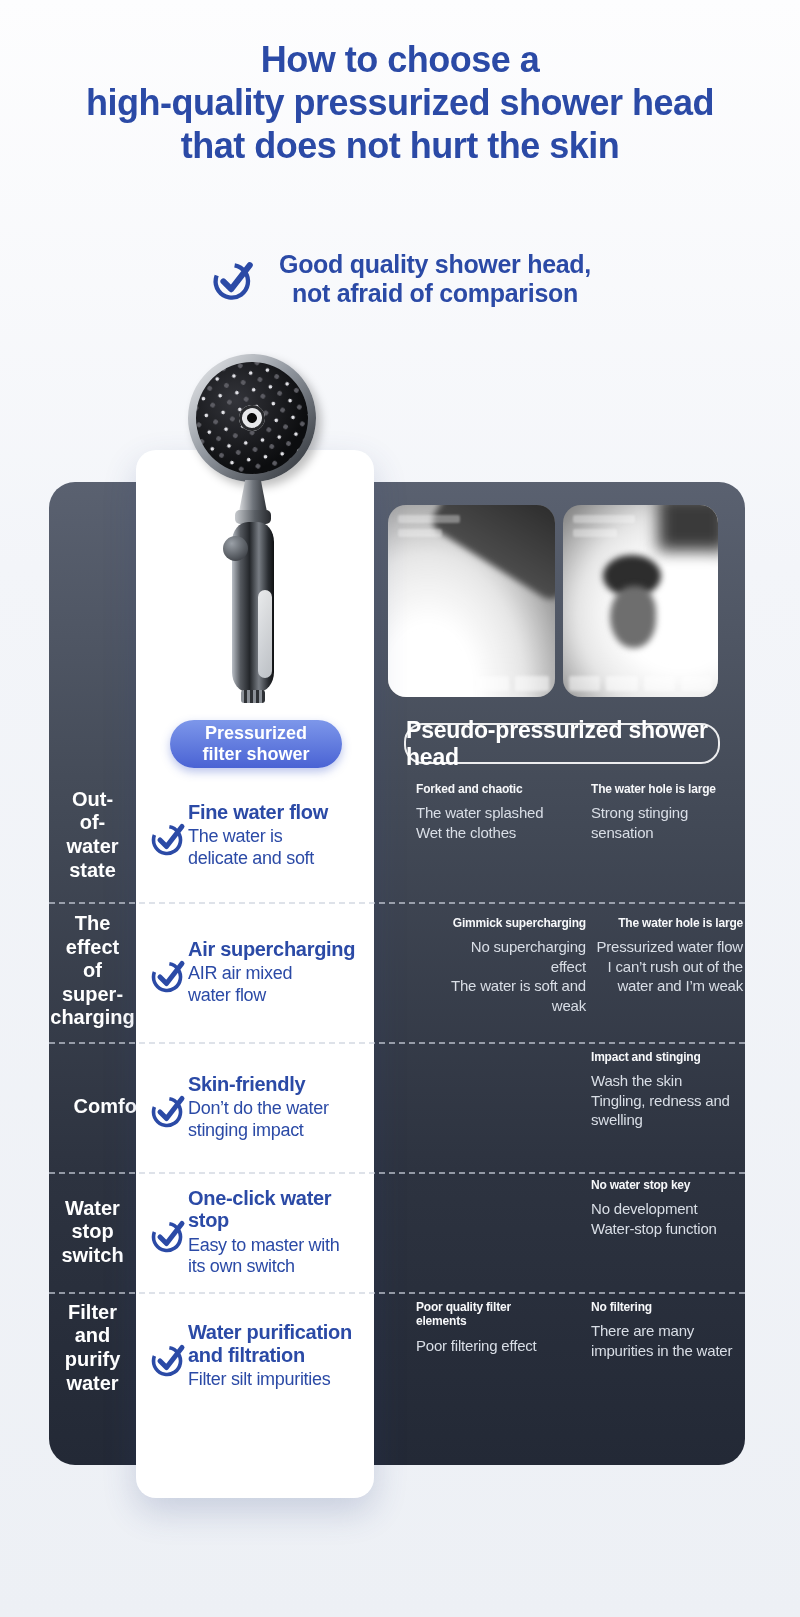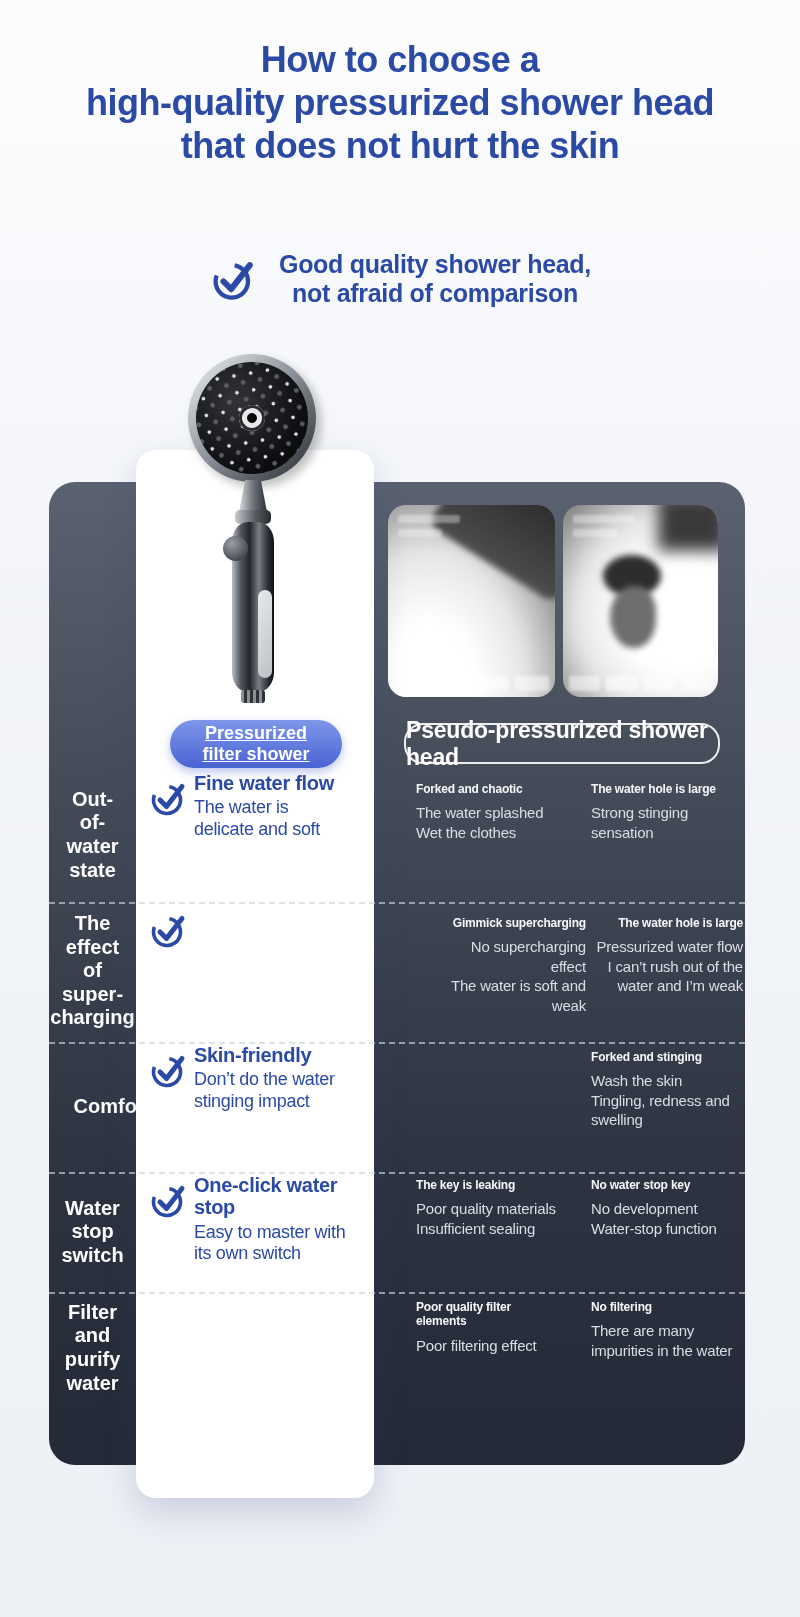--- a/index.html
+++ b/index.html
@@ -75,31 +75,31 @@
   .wm{position:absolute;left:10px;top:10px;width:62px;height:8px;border-radius:2px;
     background:rgba(255,255,255,0.35);filter:blur(1px);}
   .wm2{top:24px;width:44px;}
   .caption{position:absolute;left:6px;right:6px;bottom:6px;height:15px;display:flex;gap:6px;}
   .caption i{flex:1;background:rgba(255,255,255,0.5);border-radius:2px;filter:blur(1.5px);}
 
   
   .pill-good{position:absolute;left:170px;top:720px;width:172px;height:48px;border-radius:24px;
     background:linear-gradient(180deg,#7d97ea 0%,#4a63d4 100%);z-index:6;display:flex;
     align-items:center;justify-content:center;text-align:center;color:#fff;font-weight:bold;
-    font-size:18px;line-height:1.18;white-space:pre-line;box-shadow:0 4px 10px rgba(60,90,200,0.35);text-decoration:underline;}
+    font-size:18px;line-height:1.18;white-space:pre-line;box-shadow:0 4px 10px rgba(60,90,200,0.35);}
   .pill-bad{position:absolute;left:404px;top:723px;width:312px;height:37px;border-radius:19px;
     border:2px solid rgba(255,255,255,0.9);z-index:5;display:flex;align-items:center;
     justify-content:center;color:#fff;font-weight:bold;font-size:23px;letter-spacing:-0.2px;}
 
   
   .sep{position:absolute;left:49px;width:696px;border-top:2px dashed rgba(205,211,221,0.65);z-index:7;}
   .row-label{position:absolute;left:49px;width:87px;display:flex;align-items:center;
     justify-content:center;text-align:center;color:#ffffff;font-weight:bold;font-size:20px;
     line-height:1.18;white-space:pre-line;z-index:3;}
-  .good-cell{position:absolute;left:148px;width:220px;display:flex;gap:6px;z-index:6;}
+  .good-cell{position:absolute;left:148px;width:220px;display:flex;align-items:center;z-index:6;}
   .check-sm{width:40px;height:40px;flex:0 0 auto;margin-top:6px;}
   .good-text{color:var(--accent,#2b4aa6);}
   .good-head{font-size:20px;font-weight:bold;line-height:1.12;letter-spacing:-0.3px;white-space:pre-line;}
   .good-body{font-size:18px;line-height:1.18;letter-spacing:-0.3px;white-space:pre-line;margin-top:3px;}
   .bad-cell{position:absolute;z-index:3;}
   .bad-a{left:416px;width:170px;}
   .bad-b{left:591px;width:152px;}
   .bad-head{font-size:12px;font-weight:bold;color:#f7f8fa;line-height:1.2;letter-spacing:-0.2px;
     margin-bottom:7px;white-space:pre-line;}
   .bad-body{font-size:15px;color:#d9dee6;line-height:1.3;letter-spacing:-0.2px;white-space:pre-line;}
@@ -215,20 +215,25 @@
   <div class="row-label r2">The
 effect
 of
 super-
 charging</div>
   <div class="good-cell r2">
     <svg class="check-sm" viewBox="0 0 40 40">
       <circle cx="19" cy="22" r="13.5" fill="none" stroke="#2b4aa6" stroke-width="3.6" stroke-dasharray="66 19" transform="rotate(-80 19 22)"></circle>
       <path d="M12 22 L18.5 28.5 L34 8.5" fill="none" stroke="#2b4aa6" stroke-width="5" stroke-linecap="round" stroke-linejoin="round"></path>
     </svg>
+    <div class="good-text">
+      <div class="good-head">Air supercharging</div>
+      <div class="good-body">AIR air mixed
+water flow</div>
+    </div>
   </div>
   <div class="bad-cell bad-a r2">
     <div class="bad-head">Gimmick supercharging</div>
     <div class="bad-body">No supercharging
 effect
 The water is soft and
 weak</div>
   </div>
   <div class="bad-cell bad-b r2">
     <div class="bad-head">The water hole is large</div>
@@ -243,55 +248,61 @@
       <circle cx="19" cy="22" r="13.5" fill="none" stroke="#2b4aa6" stroke-width="3.6" stroke-dasharray="66 19" transform="rotate(-80 19 22)"></circle>
       <path d="M12 22 L18.5 28.5 L34 8.5" fill="none" stroke="#2b4aa6" stroke-width="5" stroke-linecap="round" stroke-linejoin="round"></path>
     </svg>
     <div class="good-text">
       <div class="good-head">Skin-friendly</div>
       <div class="good-body">Don’t do the water
 stinging impact</div>
     </div>
   </div>
   <div class="bad-cell bad-b r3">
-    <div class="bad-head">Forked and stinging</div>
+    <div class="bad-head">Impact and stinging</div>
     <div class="bad-body">Wash the skin
 Tingling, redness and
 swelling</div>
   </div>
 
   <div class="row-label r4">Water
 stop
 switch</div>
   <div class="good-cell r4">
     <svg class="check-sm" viewBox="0 0 40 40">
       <circle cx="19" cy="22" r="13.5" fill="none" stroke="#2b4aa6" stroke-width="3.6" stroke-dasharray="66 19" transform="rotate(-80 19 22)"></circle>
       <path d="M12 22 L18.5 28.5 L34 8.5" fill="none" stroke="#2b4aa6" stroke-width="5" stroke-linecap="round" stroke-linejoin="round"></path>
     </svg>
     <div class="good-text">
       <div class="good-head">One-click water stop</div>
       <div class="good-body">Easy to master with
 its own switch</div>
     </div>
   </div>
-  <div class="bad-cell bad-a r4">
-    <div class="bad-head">The key is leaking</div>
-    <div class="bad-body">Poor quality materials
-Insufficient sealing</div>
-  </div>
   <div class="bad-cell bad-b r4">
     <div class="bad-head">No water stop key</div>
     <div class="bad-body">No development
 Water-stop function</div>
   </div>
 
   <div class="row-label r5">Filter
 and
 purify
 water</div>
+  <div class="good-cell r5">
+    <svg class="check-sm" viewBox="0 0 40 40">
+      <circle cx="19" cy="22" r="13.5" fill="none" stroke="#2b4aa6" stroke-width="3.6" stroke-dasharray="66 19" transform="rotate(-80 19 22)"></circle>
+      <path d="M12 22 L18.5 28.5 L34 8.5" fill="none" stroke="#2b4aa6" stroke-width="5" stroke-linecap="round" stroke-linejoin="round"></path>
+    </svg>
+    <div class="good-text">
+      <div class="good-head">Water purification
+and filtration</div>
+      <div class="good-body">Filter silt impurities</div>
+    </div>
+  </div>
   <div class="bad-cell bad-b r5">
     <div class="bad-head">No filtering</div>
     <div class="bad-body">There are many
 impurities in the water</div>
   </div>
   <div class="bad-cell bad-a r5">
     <div class="bad-head">Poor quality filter
 elements</div>
     <div class="bad-body">Poor filtering effect</div>
   </div>

